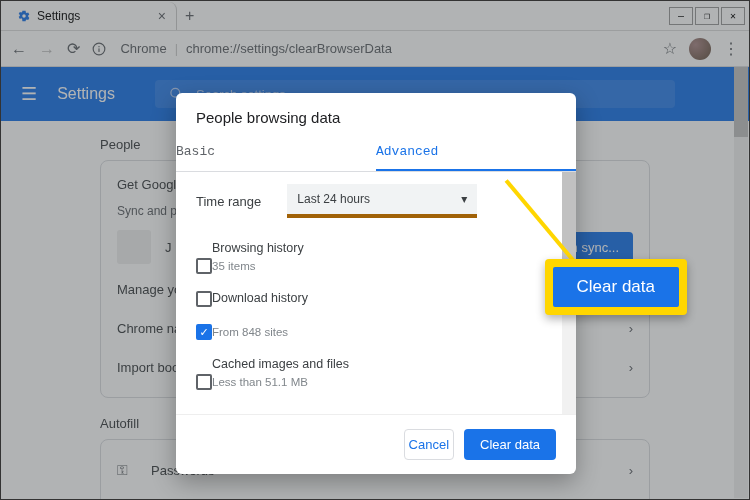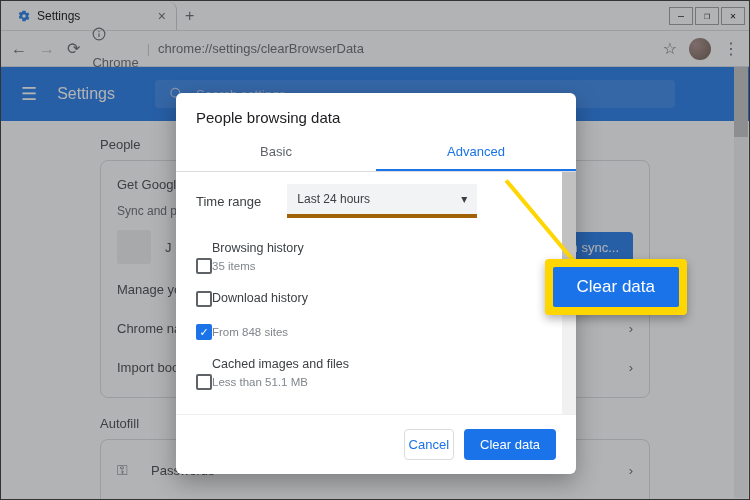--- a/index.html
+++ b/index.html
@@ -10,21 +10,21 @@
 .tab-icon { width: 14px; height: 14px; margin-right: 6px; }
 .tab-close { margin-left: auto; font-size: 14px; color: #5f6368; cursor: pointer; }
 .new-tab { margin-left: 8px; font-size: 16px; color: #5f6368; cursor: pointer; }
 .window-controls { margin-left: auto; display: flex; gap: 2px; padding-right: 4px; }
 .win-btn { width: 24px; height: 18px; border: 1px solid #999; font-size: 10px; display: flex; align-items: center; justify-content: center; font-family: monospace; }
 
 .addressbar { height: 36px; display: flex; align-items: center; padding: 0 10px; gap: 12px; border-bottom: 1px solid #dadce0; }
 .nav-icon { font-size: 16px; color: #5f6368; cursor: pointer; }
 .nav-icon.disabled { color: #bbb; }
 .url-region { flex: 1; display: flex; align-items: center; gap: 8px; font-size: 13px; color: #5f6368; }
-.url-chip { display: flex; align-items: flex-start; gap: 14px; flex-direction: column; }
+.url-chip { display: flex; align-items: center; gap: 14px; }
 .url-sep { color: #ccc; }
 .star { font-size: 16px; color: #5f6368; }
 .avatar { width: 22px; height: 22px; border-radius: 50%; background: radial-gradient(circle at 30% 30%, #a88, #654); }
 .kebab { font-size: 16px; color: #5f6368; }
 
 .app-header { height: 54px; background: #1a73e8; display: flex; align-items: center; padding: 0 20px; color: #fff; gap: 20px; }
 .hamburger { font-size: 18px; }
 .app-title { font-size: 16px; font-weight: 500; }
 .search-region { display: flex; align-items: center; gap: 12px; background: rgba(255,255,255,0.1); padding: 6px 14px; border-radius: 4px; flex: 1; max-width: 520px; margin-left: 20px; }
 .search-region input { background: transparent; border: none; color: #cdddf7; font-size: 13px; outline: none; width: 100%; }
@@ -38,21 +38,21 @@
 .btn-blue { background: #1a73e8; color: #fff; border: none; padding: 8px 14px; border-radius: 4px; font-size: 13px; margin-left: auto; }
 .row-link { display: flex; align-items: center; justify-content: space-between; padding: 6px 0; font-size: 13px; }
 .chev { color: #5f6368; }
 .row-icon { width: 20px; color: #5f6368; margin-right: 14px; font-size: 14px; }
 
 .dim-overlay { position: absolute; inset: 0; background: rgba(60,64,67,0.4); }
 
 .dialog { position: absolute; left: 175px; top: 92px; width: 400px; background: #fff; border-radius: 6px; box-shadow: 0 8px 24px rgba(0,0,0,0.3); }
 .dialog-title { padding: 16px 20px 8px; font-size: 15px; color: #202124; }
 .tabs { display: flex; border-bottom: 1px solid #dadce0; }
-.dtab { flex: 1; text-align: center; padding: 10px 0; font-size: 13px; color: #5f6368; cursor: pointer; }
+.dtab { flex: 1; padding: 10px 0; font-size: 13px; color: #5f6368; cursor: pointer; font-family: Liberation Mono, monospace; }
 .dtab.active { color: #1a73e8; font-weight: 500; border-bottom: 2px solid #1a73e8; }
 .dialog-body { padding: 12px 20px 0 20px; max-height: 258px; overflow: hidden; position: relative; }
 .time-row { display: flex; align-items: center; gap: 26px; font-size: 13px; color: #3c4043; margin-bottom: 14px; }
 .time-select { flex: 0 0 190px; background: #f1f3f4; border: none; border-bottom: 4px solid #a16207; padding: 8px 10px; font-size: 12px; color: #3c4043; display: flex; justify-content: space-between; align-items: center; }
 .check-row { display: flex; align-items: flex-end; padding: 8px 0; }
 .cbox { width: 16px; height: 16px; border: 2px solid #5f6368; border-radius: 2px; margin-top: 1px; flex-shrink: 0; display: flex; align-items: center; justify-content: center; }
 .cbox.checked { background: #1a73e8; border-color: #1a73e8; color: #fff; font-size: 11px; }
 .check-text { font-size: 12.5px; color: #3c4043; line-height: 1.4; }
 .check-sub { font-size: 11.5px; color: #80868b; }
 .dialog-scroll { position: absolute; right: 0; top: 0; bottom: 0; width: 14px; background: #f1f1f1; }

